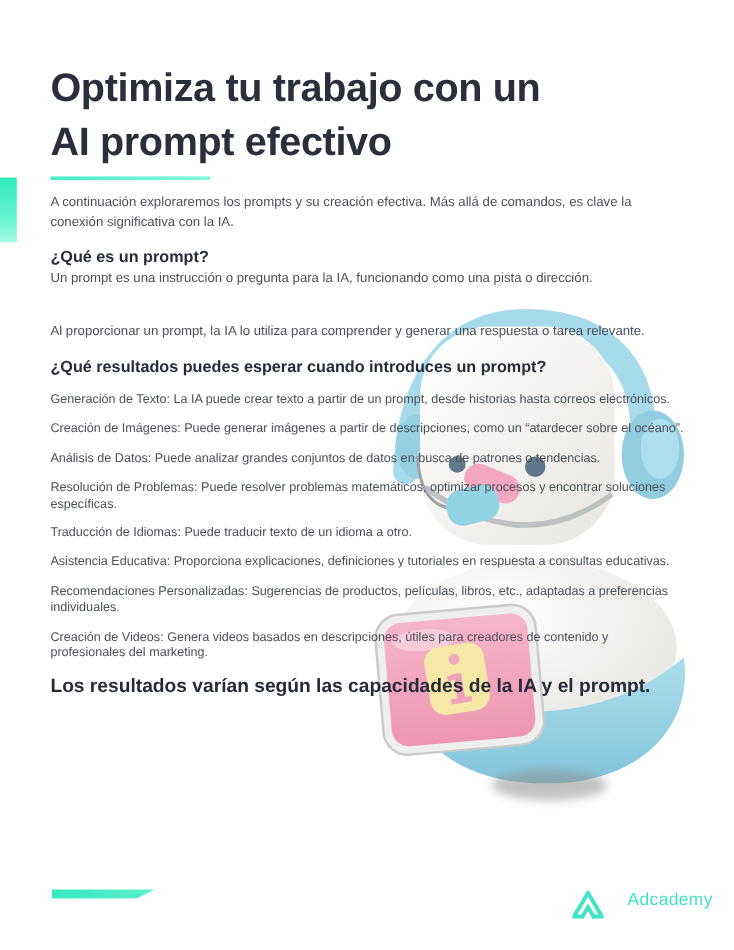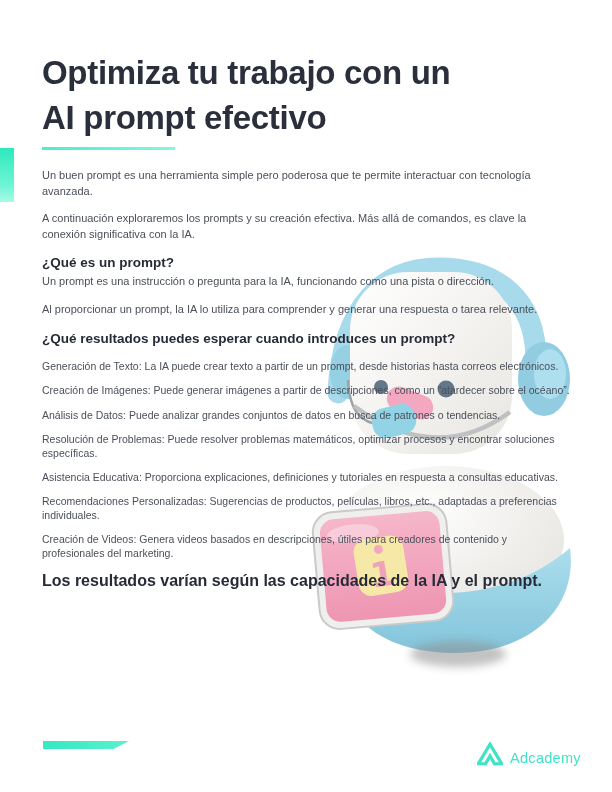--- a/index.html
+++ b/index.html
@@ -18,34 +18,34 @@
     margin:0;font-size:33px;line-height:45px;font-weight:bold;
     letter-spacing:-0.3px;color:#2a2f3b;
   }
   .title-underline{width:133px;height:3px;margin-top:7px;
     background:linear-gradient(90deg,#46f0ca,#83f7dd);}
   .para{font-size:11px;line-height:15.5px;color:#4a4f59;margin:12px 0 0 0;}
   .para.first{margin-top:18px;}
   .section-heading{font-size:13.5px;font-weight:bold;color:#262b37;margin:13px 0 0 0;}
   .section-heading.results{margin-top:14px;}
   .qp1{margin-top:4px;}
-  .qp2{margin-top:12px;}
+  .qp2{margin-top:28px;}
   .items .para{font-size:10.5px;line-height:13.8px;margin-top:10.5px;}
   .items .para.item-first{margin-top:14px;}
   .closing{font-size:16px;line-height:14px;font-weight:bold;color:#262b37;margin:13.5px 0 0 0;}
   .footer-bar{
     position:absolute;left:43px;top:741px;width:86px;height:8px;
     background:linear-gradient(90deg,#35e9c0,#5bf0cf);
     clip-path:polygon(0 0,100% 0,82% 100%,0 100%);
   }
   .source-line{
     position:absolute;left:43px;top:759px;
     font-size:7.6px;font-weight:bold;letter-spacing:1.05px;color:#2b3140;
   }
-  .brand{position:absolute;left:477px;top:742px;display:flex;align-items:flex-end;gap:7px;z-index:2;}
+  .brand{position:absolute;left:477px;top:742px;display:flex;align-items:flex-start;gap:20px;z-index:2;}
   .brand-name{color:#41e3c6;font-size:14.5px;font-weight:500;letter-spacing:.3px;}
 </style>
 </head>
 <body>
 
 <div class="page">
 
   <div class="accent-bar-left"></div>
 
   <svg class="robot" width="330" height="460" viewBox="0 0 330 460" xmlns="http://www.w3.org/2000/svg" aria-hidden="true">
@@ -107,34 +107,34 @@
         <circle cx="95" cy="301" r="4.5" fill="#f2a6bd"></circle>
         <text x="95" y="338" text-anchor="middle" font-family="DejaVu Sans, sans-serif" font-size="34" font-weight="bold" fill="#f0a0b9">1</text>
       </g>
     </g>
   </svg>
 
   <div class="content">
     <h1 class="page-title"><span>Optimiza tu trabajo con un</span><br><span>AI prompt efectivo</span></h1>
     <div class="title-underline"></div>
 
-    <p class="para first">Un buen prompt es una herramienta simple pero poderosa que te permite interactuar con tecnología avanzada.</p>
     <p class="para">A continuación exploraremos los prompts y su creación efectiva. Más allá de comandos, es clave la conexión significativa con la IA.</p>
 
     <h2 class="section-heading">¿Qué es un prompt?</h2>
     <p class="para qp1">Un prompt es una instrucción o pregunta para la IA, funcionando como una pista o dirección.</p>
     <p class="para qp2">Al proporcionar un prompt, la IA lo utiliza para comprender y generar una respuesta o tarea relevante.</p>
 
     <h2 class="section-heading results">¿Qué resultados puedes esperar cuando introduces un prompt?</h2>
 
     <div class="items">
       <p class="para item-first">Generación de Texto: La IA puede crear texto a partir de un prompt, desde historias hasta correos electrónicos.</p>
       <p class="para">Creación de Imágenes: Puede generar imágenes a partir de descripciones, como un “atardecer sobre el océano”.</p>
       <p class="para">Análisis de Datos: Puede analizar grandes conjuntos de datos en busca de patrones o tendencias.</p>
       <p class="para">Resolución de Problemas: Puede resolver problemas matemáticos, optimizar procesos y encontrar soluciones específicas.</p>
+      <p class="para">Traducción de Idiomas: Puede traducir texto de un idioma a otro.</p>
       <p class="para">Asistencia Educativa: Proporciona explicaciones, definiciones y tutoriales en respuesta a consultas educativas.</p>
       <p class="para">Recomendaciones Personalizadas: Sugerencias de productos, películas, libros, etc., adaptadas a preferencias individuales.</p>
       <p class="para">Creación de Videos: Genera videos basados en descripciones, útiles para creadores de contenido y profesionales del marketing.</p>
     </div>
 
     <p class="closing">Los resultados varían según las capacidades de la IA y el prompt.</p>
   </div>
 
   <div class="footer-bar"></div>
 

